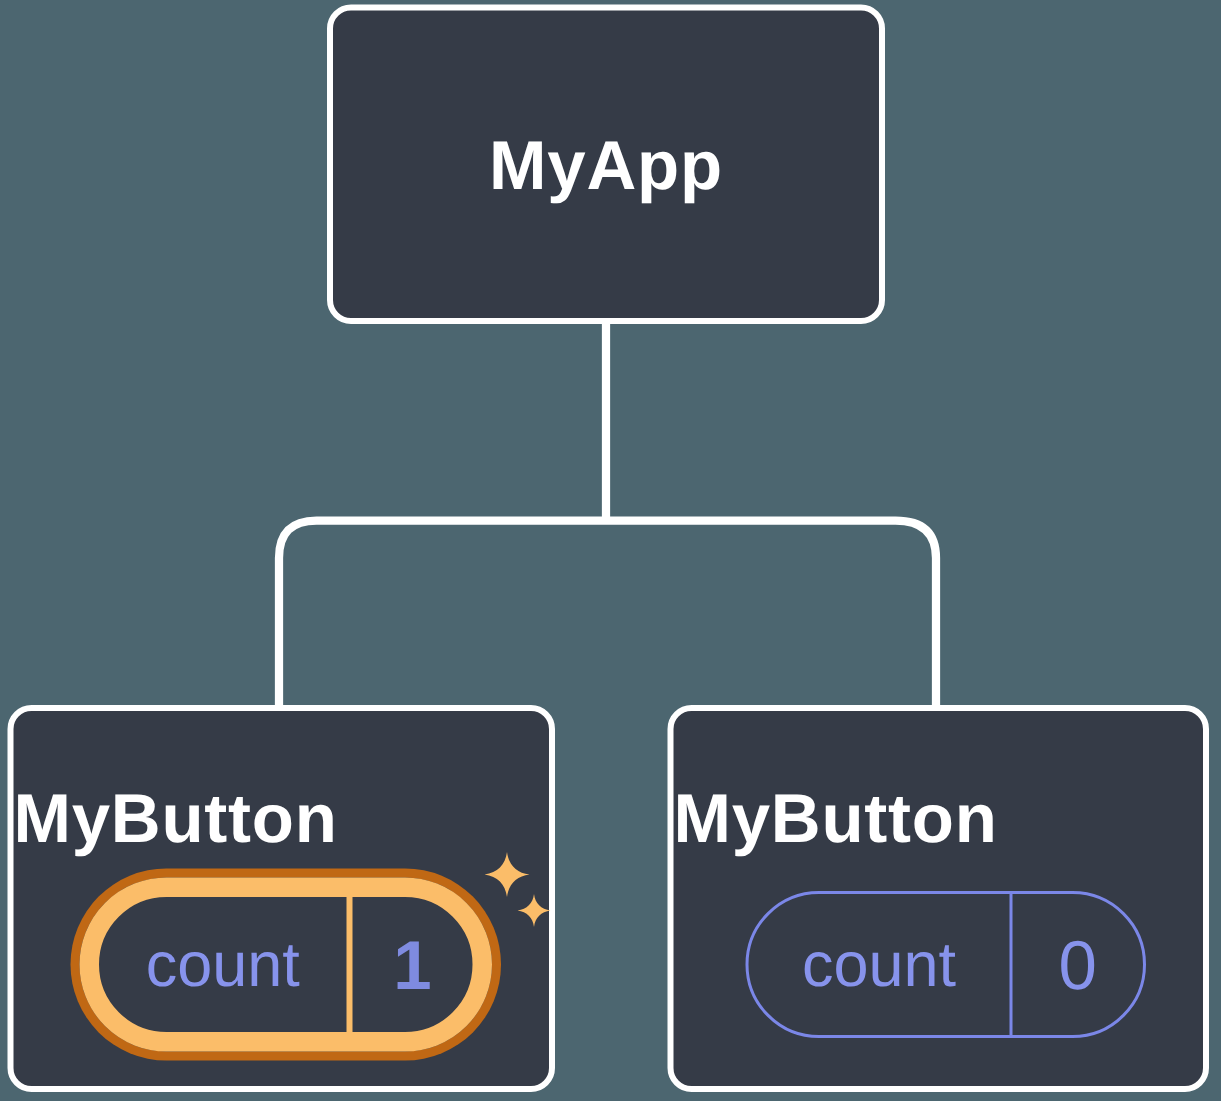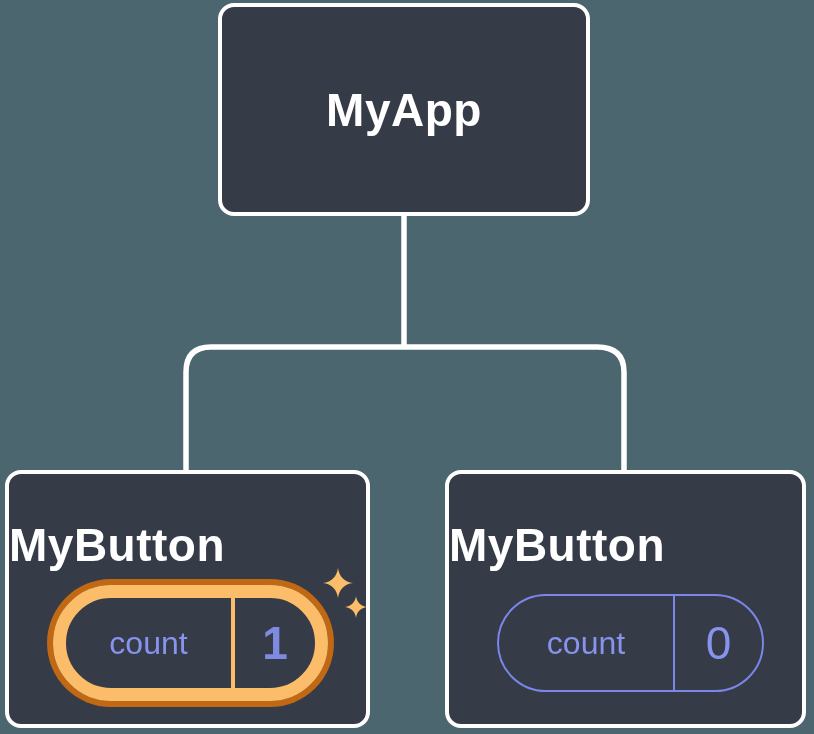--- a/index.html
+++ b/index.html
@@ -77,21 +77,21 @@
     width:165px;display:flex;align-items:center;justify-content:center;
   }
   .pill-hl .divider{
     width:4px;background:var(--orange-light,#FBBD69);
   }
   .pill-hl .seg-value{
     flex:1;display:flex;align-items:center;justify-content:center;
   }
   .state-name{
     color:var(--purple,#8793EC);
-    font-size:32px;
+    font-size:42px;
     font-weight:400;
   }
   .state-value{
     color:var(--purple,#8793EC);
     font-size:46px;
     font-weight:400;
   }
   .state-value.bold{
     font-weight:700;
     color:var(--purple-bold,#7F8BE0);

